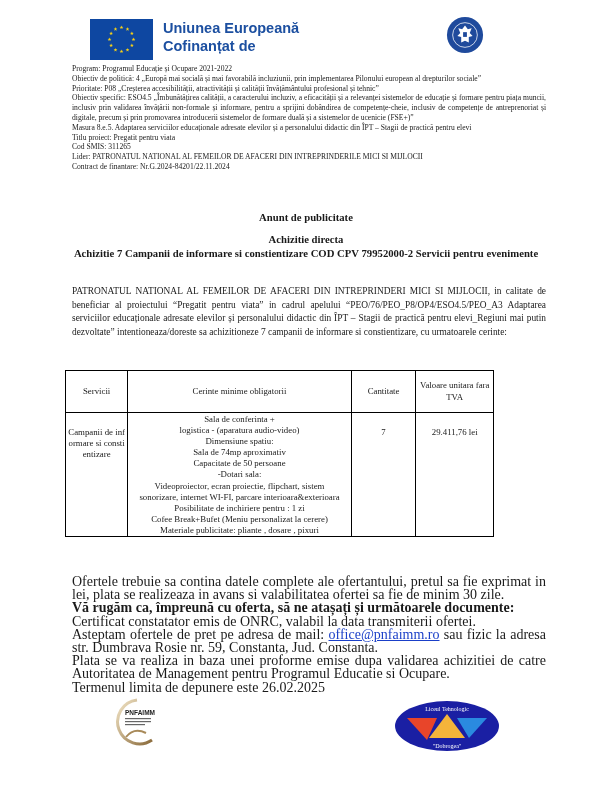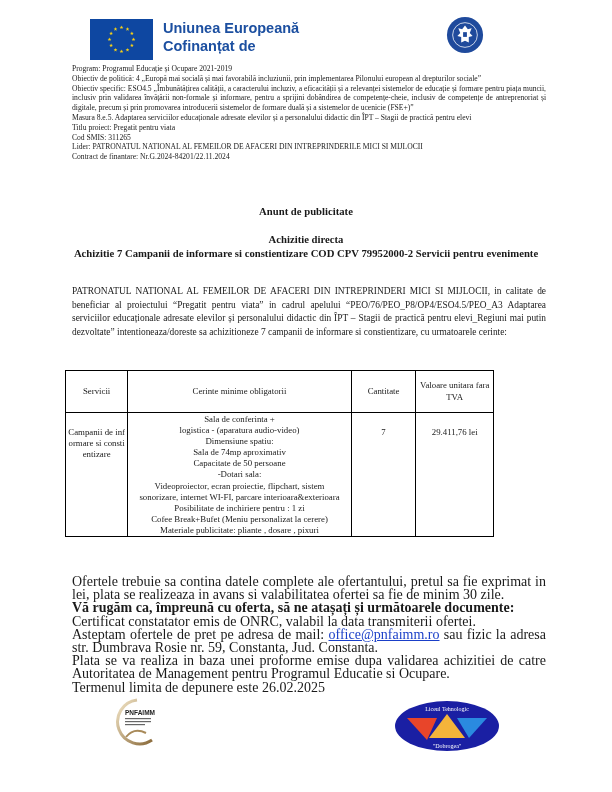--- a/index.html
+++ b/index.html
@@ -13,21 +13,21 @@
   #eu-flag svg { width: 100%; height: 100%; display: block; }
   #eu-text { left: 163px; top: 19px; font-family: "Liberation Sans", sans-serif; font-weight: bold; color: #1c4fa0; font-size: 14.5px; line-height: 18px; }
   #gov-logo { left: 446px; top: 16px; width: 38px; height: 38px; }
 
   
   #meta { left: 72px; top: 64px; width: 474px; font-size: 7.6px; line-height: 9.8px; text-align: justify; }
   #meta p { margin: 0; }
 
   
   .title { left: 60px; width: 492px; text-align: center; font-weight: bold; font-size: 10.7px; line-height: 14px; }
-  #title-anunt { top: 204px; text-align: center; }
+  #title-anunt { top: 210px; text-align: center; }
   #title-achizitie { top: 232px; }
   #title-main { top: 246px; padding: 0 2px; }
 
   
   #intro { left: 72px; top: 285px; width: 474px; font-size: 9.4px; line-height: 13.5px; text-align: justify; text-align-last: left; }
 
   
   #req-table { left: 65px; top: 370px; width: 429px; border-collapse: collapse; font-size: 8.8px; line-height: 11.1px; }
   #req-table th, #req-table td { border: 1.6px solid #000; text-align: center; font-weight: normal; }
   #req-table th { height: 42px; vertical-align: middle; }
@@ -78,22 +78,23 @@
 <div id="gov-logo" class="abs">
   <svg viewBox="0 0 40 40" width="38" height="38">
     <circle cx="20" cy="20" r="19" fill="#1f4a9c"></circle>
     <circle cx="20" cy="20" r="13" fill="none" stroke="#ffffff" stroke-width="0.8"></circle>
     <path d="M20 10 l3 4 l4 -1 l-2 5 l3 3 l-4 1 l0 6 l-4 -2 l-4 2 l0 -6 l-4 -1 l3 -3 l-2 -5 l4 1 z" fill="#ffffff"></path>
     <rect x="18" y="17" width="4" height="5" fill="#1f4a9c"></rect>
   </svg>
 </div>
 
 <div id="meta" class="abs">
-  <p>Program: Programul Educație și Ocupare 2021-2019</p>
+  <p>Program: Programul Educație și Ocupare 2021-2022</p>
   <p>Obiectiv de politică: 4 „Europă mai socială și mai favorabilă incluziunii, prin implementarea Pilonului european al drepturilor sociale”</p>
+  <p>Prioritate: P08 „Creșterea accesibilității, atractivității și calității învățământului profesional și tehnic”</p>
   <p>Obiectiv specific: ESO4.5 „Îmbunătățirea calității, a caracterului incluziv, a eficacității și a relevanței sistemelor de educație și formare pentru piața muncii, inclusiv prin validarea învățării non-formale și informare, pentru a sprijini dobândirea de competențe-cheie, inclusiv de competențe de antreprenoriat și digitale, precum și prin promovarea introducerii sistemelor de formare duală și a sistemelor de ucenicie (FSE+)”</p>
   <p>Masura 8.e.5. Adaptarea serviciilor educaționale adresate elevilor și a personalului didactic din ÎPT – Stagii de practică pentru elevi</p>
   <p>Titlu proiect: Pregatit pentru viata</p>
   <p>Cod SMIS: 311265</p>
   <p>Lider: PATRONATUL NATIONAL AL FEMEILOR DE AFACERI DIN INTREPRINDERILE MICI SI MIJLOCII</p>
   <p>Contract de finantare: Nr.G.2024-84201/22.11.2024</p>
 </div>
 
 <div id="title-anunt" class="abs title">Anunt de publicitate</div>
 <div id="title-achizitie" class="abs title">Achizitie directa</div>

